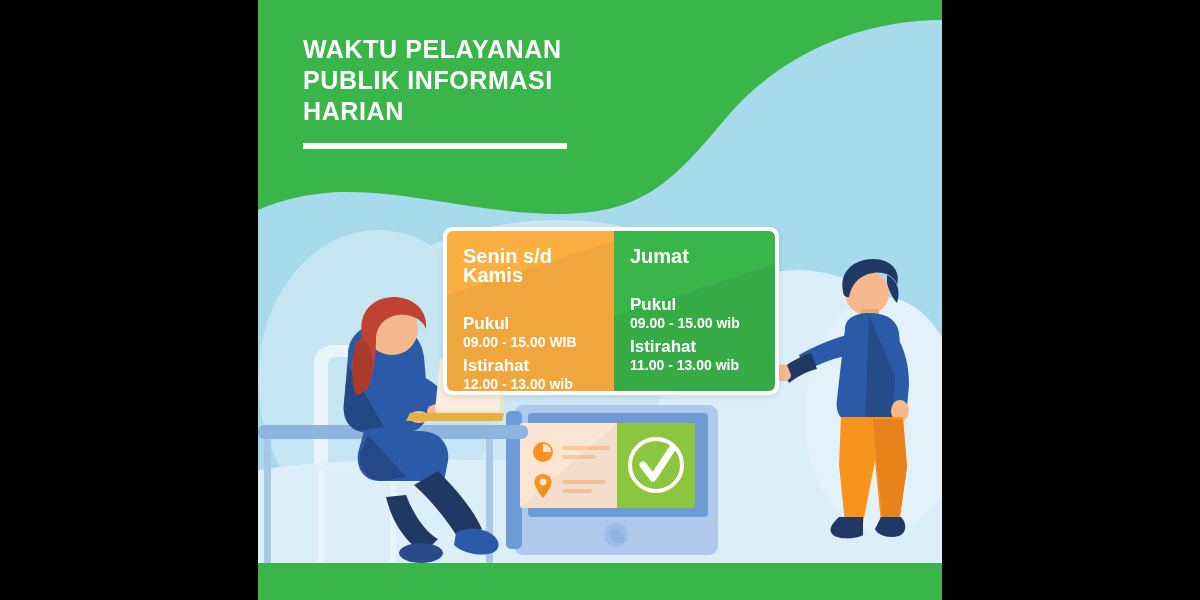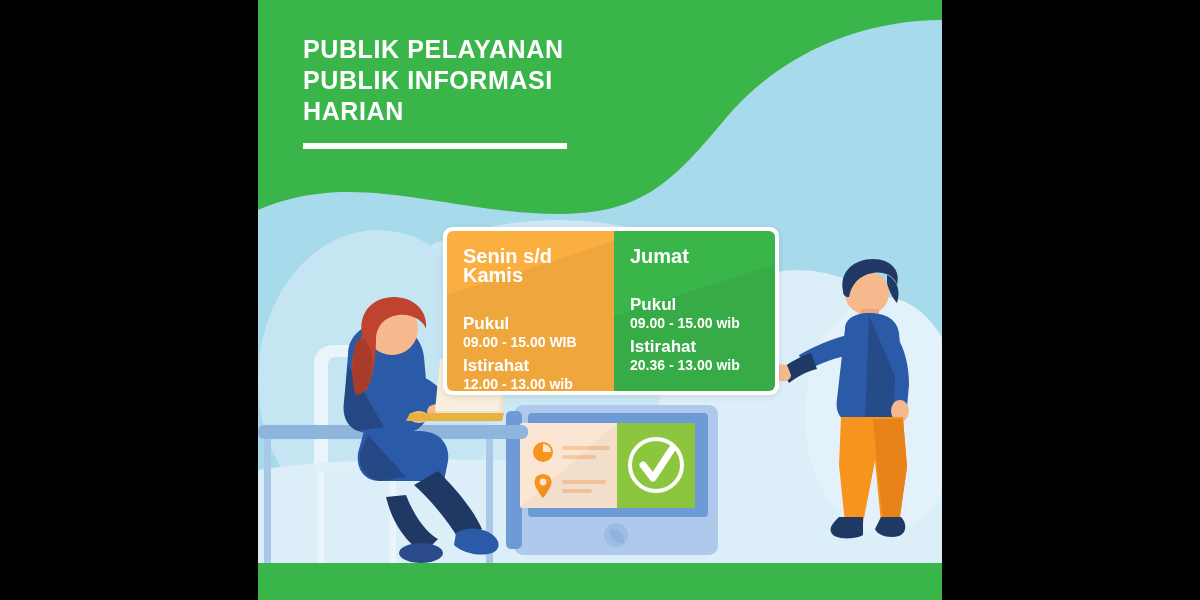--- a/index.html
+++ b/index.html
@@ -97,21 +97,21 @@
       <path d="M684,20 C600,20 520,56 468,118 C416,180 386,214 300,214 C226,214 156,192 90,192 C54,192 22,200 0,210 L0,600 L684,600 Z" fill="#A7DAEA"></path>
 
       <ellipse cx="300" cy="400" rx="250" ry="180" fill="#CDE8F4"></ellipse>
       <ellipse cx="540" cy="420" rx="140" ry="150" fill="#DCEFF8"></ellipse>
       <ellipse cx="120" cy="380" rx="120" ry="150" fill="#C6E5F2"></ellipse>
 
       <path d="M0,470 C120,452 230,462 342,462 C460,462 560,452 684,470 L684,600 L0,600 Z" fill="#DCEFF8"></path>
     </svg>
 
     <div class="title-wrap">
-      <div class="title-line">PUBLIK PELAYANAN</div>
+      <div class="title-line">WAKTU PELAYANAN</div>
       <div class="title-line">PUBLIK INFORMASI</div>
       <div class="title-line">HARIAN</div>
       <div class="title-rule"></div>
     </div>
 
     <svg class="tablet" viewBox="0 0 220 160">
       <rect x="8" y="0" width="204" height="150" rx="9" fill="#AFC9ED"></rect>
       <rect x="0" y="6" width="16" height="138" rx="5" fill="#6E9BD6"></rect>
       <rect x="22" y="8" width="180" height="104" rx="4" fill="#6E9BD6"></rect>
       <circle cx="110" cy="130" r="12" fill="#9BBDE6"></circle>
@@ -239,21 +239,21 @@
         <div class="sched-val">09.00 - 15.00 WIB</div>
         <div class="sched-lbl">Istirahat</div>
         <div class="sched-val">12.00 - 13.00 wib</div>
       </div>
 
       <div class="sched-col right">
         <div class="sched-head">Jumat</div>
         <div class="sched-lbl">Pukul</div>
         <div class="sched-val">09.00 - 15.00 wib</div>
         <div class="sched-lbl">Istirahat</div>
-        <div class="sched-val">20.36 - 13.00 wib</div>
+        <div class="sched-val">11.00 - 13.00 wib</div>
       </div>
 
     </div>
 
     <div class="bg-floor"></div>
 
   </div>
 
   <div class="bar-left"></div>
   <div class="bar-right"></div>

